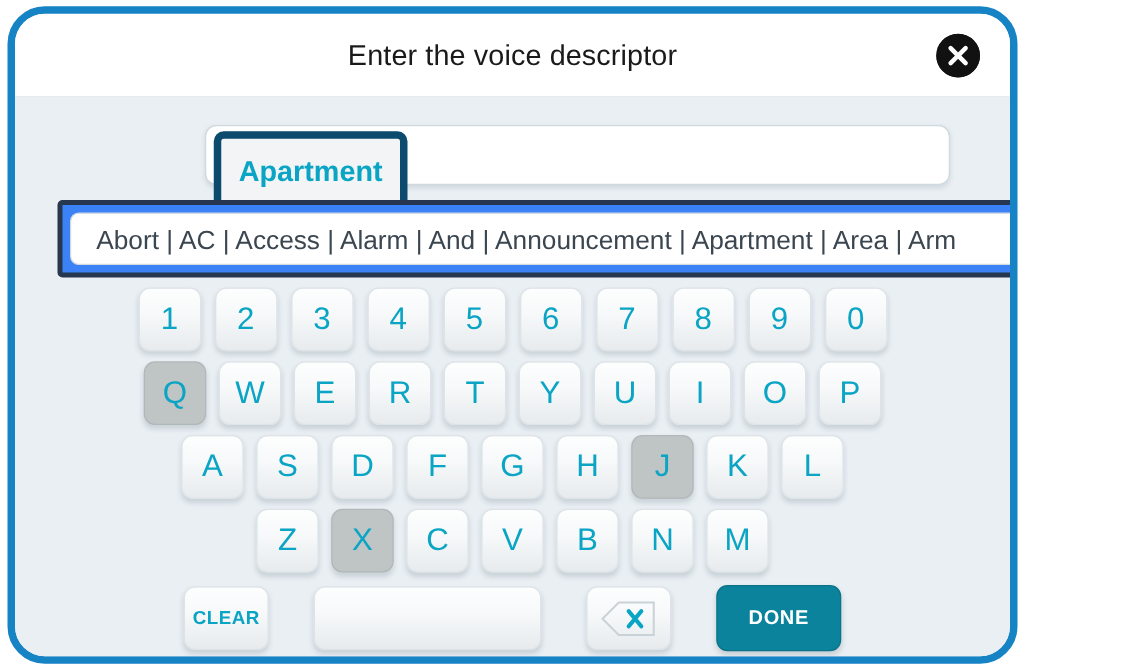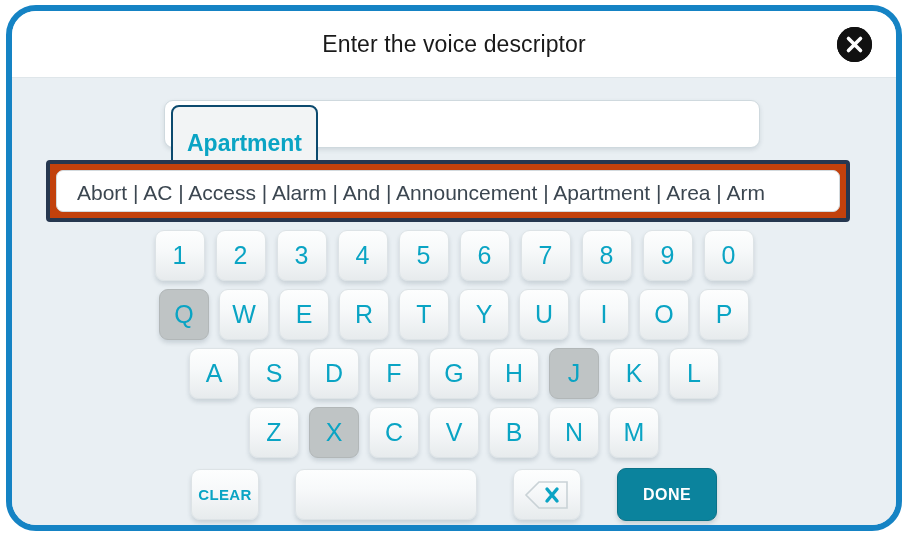--- a/index.html
+++ b/index.html
@@ -12,21 +12,21 @@
     height: 536px;
     font-family: "Liberation Sans", sans-serif;
     overflow: hidden;
   }
 
   
   #dialog-frame {
     position: absolute;
     left: 6px;
     top: 5px;
-    width: 896px;
+    width: 808px;
     height: 526px;
     box-sizing: border-box;
     border: 6px solid #1583c4;
     border-radius: 30px;
     background: #e9eff3;
     overflow: hidden;
   }
 
   
   #title-bar {
@@ -75,41 +75,41 @@
     border: 1px solid #cfd9de;
     border-radius: 9px;
     box-shadow: 0 2px 4px rgba(80,100,115,.16);
   }
   #entry-chip {
     position: absolute;
     left: 6px;
     top: 4px;
     height: 40px;
     line-height: 40px;
-    padding: 16px 14px;
-    border: 2px solid #0c4a6e;
+    padding: 6px 14px;
+    border: 6px solid #0c4a6e;
     border-radius: 8px;
     background: #f2f4f5;
     color: #0aa4c4;
     font-size: 23px;
     font-weight: bold;
     white-space: nowrap;
   }
 
   
   #suggestion-outline {
     position: absolute;
     left: 34px;
     top: 82px;
     width: 804px;
     height: 62px;
     box-sizing: border-box;
     border: 4px solid #26374f;
     border-radius: 4px;
-    background: #c2410c;
+    background: #3b82f6;
     padding: 6px;
   }
   #suggestion-bar {
     width: 100%;
     height: 100%;
     box-sizing: border-box;
     background: #ffffff;
     border: 1px solid #d3dade;
     border-radius: 7px;
     line-height: 44px;

